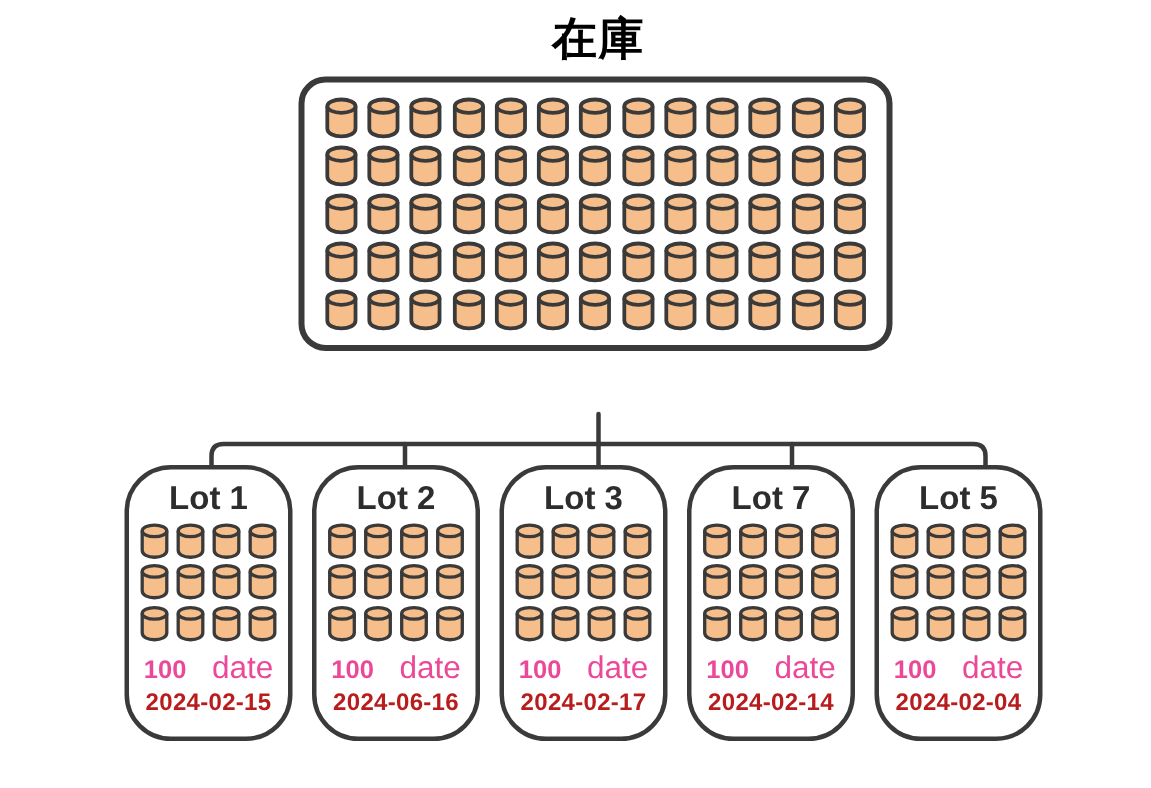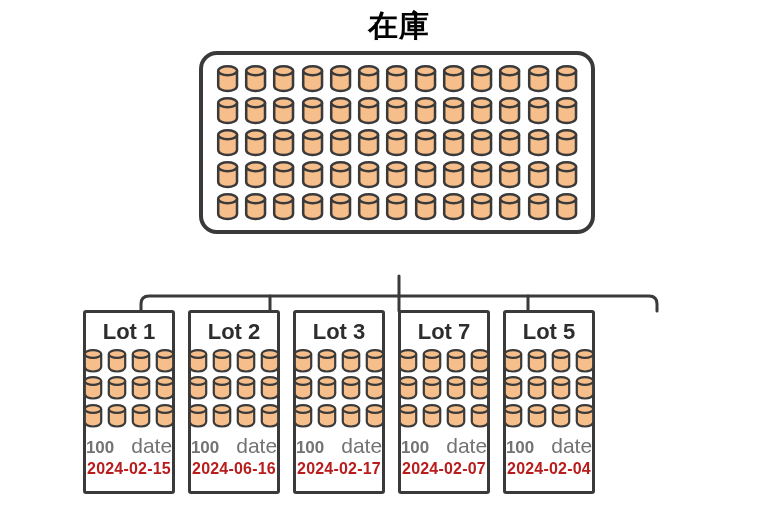--- a/index.html
+++ b/index.html
@@ -67,25 +67,25 @@
     pointer-events: none;
   }
   .lot-row {
     position: absolute;
     left: 55px;
     top: 310px;
     display: flex;
     gap: 13px;
   }
   .lot-card {
-    width: 92px;
+    width: 112px;
     height: 184px;
     box-sizing: border-box;
     border: 3.5px solid #3A3A3A;
-    border-radius: 3px;
+    border-radius: 31px;
     background: #FFFFFF;
     display: flex;
     flex-direction: column;
     align-items: center;
   }
   .lot-title {
     margin-top: 6px;
     font-size: 22px;
     font-weight: 700;
     color: #2D2D2D;
@@ -96,21 +96,21 @@
     display: grid;
     grid-template-columns: repeat(4, 1fr);
     column-gap: 2px;
     row-gap: 2px;
   }
   .lot-qty {
     margin-top: 6px;
     display: flex;
     align-items: baseline;
     gap: 17px;
-    color: #737373;
+    color: #ec4899;
     justify-content: space-between;
   }
   .lot-qty .qty { font-size: 17px; font-weight: 700; }
   .lot-qty .qty-unit { font-size: 21px; font-weight: 400; }
   .lot-date {
     margin-top: 2px;
     font-size: 16px;
     font-weight: 700;
     color: #b91c1c;
     letter-spacing: 0.2px;
@@ -626,21 +626,21 @@
           </svg>
           <svg class="barrel" viewBox="0 0 26 30" xmlns="http://www.w3.org/2000/svg">
             <path d="M3.3 7 V22.3 C3.3 25.6 7.6 27.8 13 27.8 C18.4 27.8 22.7 25.6 22.7 22.3 V7" fill="#F6BE8B" stroke="#3A3A3A" stroke-width="2.6" stroke-linejoin="round"></path>
             <ellipse cx="13" cy="7" rx="9.7" ry="4.6" fill="#F6BE8B" stroke="#3A3A3A" stroke-width="2.6"></ellipse>
           </svg>
         </div>
     <div class="lot-qty">
       <span class="qty">100</span>
       <span class="qty-unit">date</span>
     </div>
-    <div class="lot-date">2024-02-07</div>
+    <div class="lot-date">2024-02-14</div>
   </div>
 
   <div class="lot-card">
     <div class="lot-title">Lot 5</div>
     <div class="lot-grid" style="grid-template-columns: repeat(4, 1fr);">
           <svg class="barrel" viewBox="0 0 26 30" xmlns="http://www.w3.org/2000/svg">
             <path d="M3.3 7 V22.3 C3.3 25.6 7.6 27.8 13 27.8 C18.4 27.8 22.7 25.6 22.7 22.3 V7" fill="#F6BE8B" stroke="#3A3A3A" stroke-width="2.6" stroke-linejoin="round"></path>
             <ellipse cx="13" cy="7" rx="9.7" ry="4.6" fill="#F6BE8B" stroke="#3A3A3A" stroke-width="2.6"></ellipse>
           </svg>
           <svg class="barrel" viewBox="0 0 26 30" xmlns="http://www.w3.org/2000/svg">

